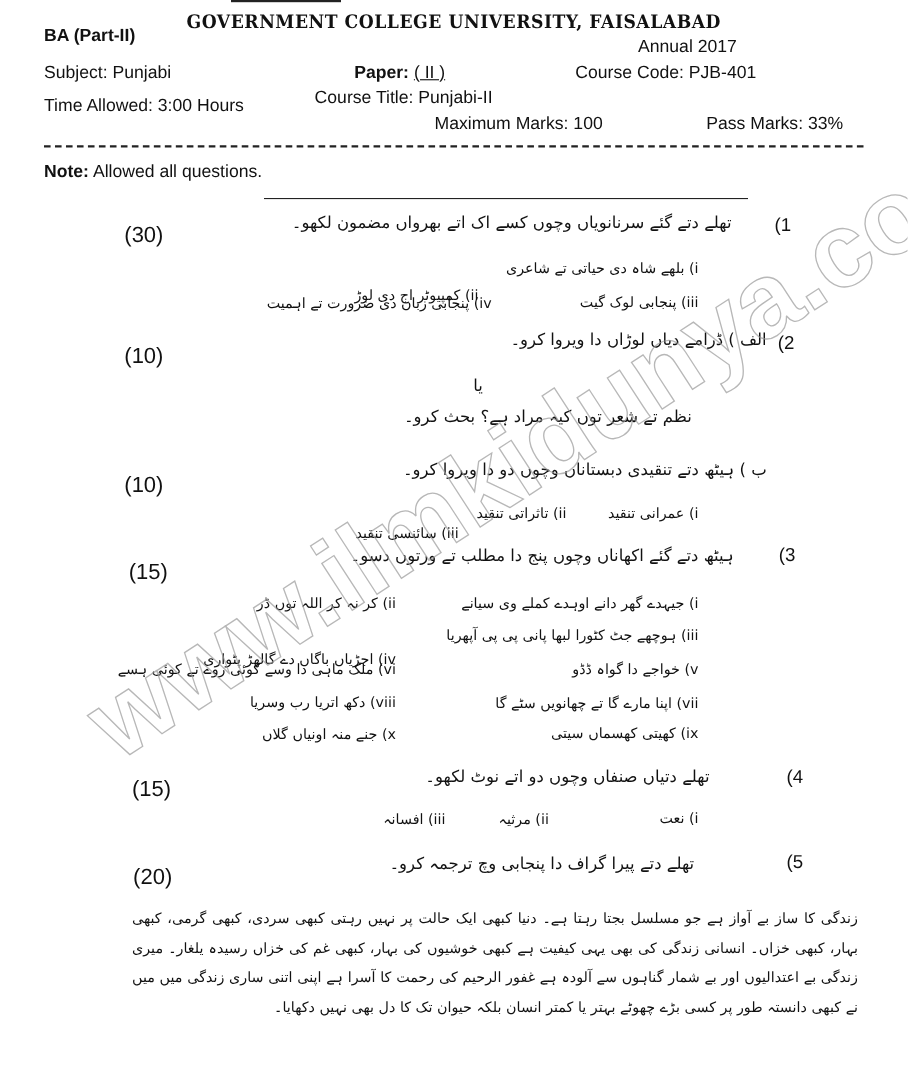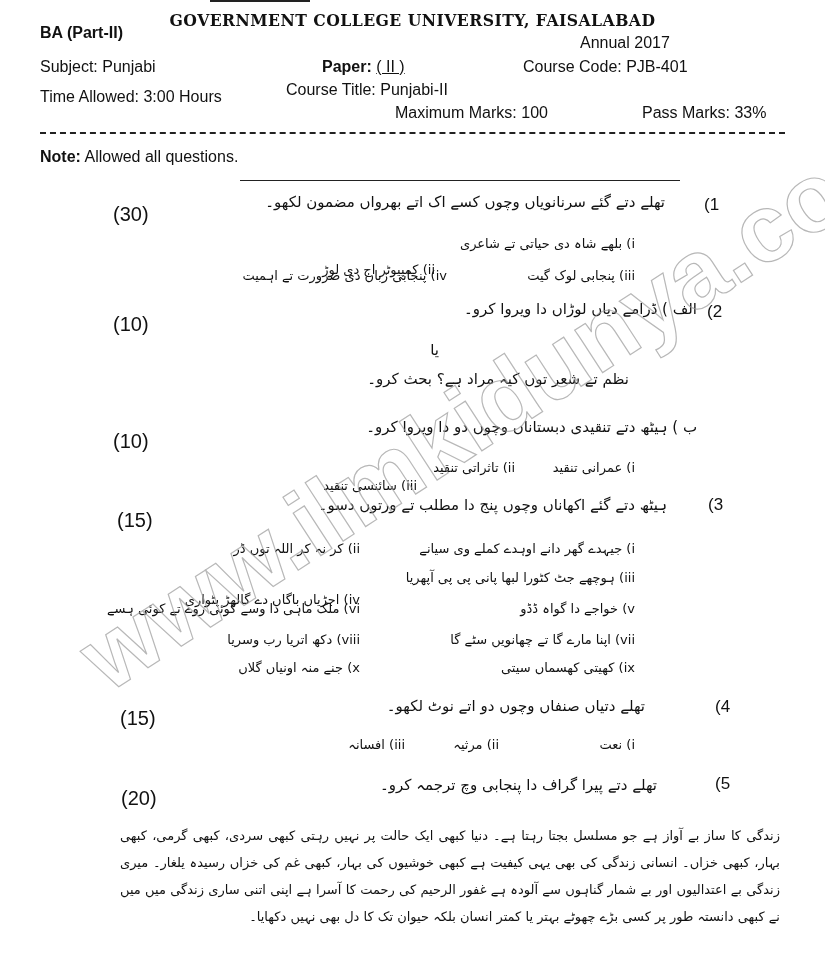--- a/index.html
+++ b/index.html
@@ -85,16 +85,16 @@
 
 <div class="abs marks" style="left:120px; top:707px;">(15)</div>
 <div class="abs qnum" style="left:715px; top:697px;">(4</div>
 <div class="abs ur" style="right:180px; top:697px;">تھلے دتیاں صنفاں وچوں دو اتے نوٹ لکھو۔</div>
 <div class="abs ur ur-s" style="right:190px; top:737px;">i) نعت</div>
 <div class="abs ur ur-s" style="right:326px; top:737px;">ii) مرثیہ</div>
 <div class="abs ur ur-s" style="right:420px; top:737px;text-align:center;">iii) افسانہ</div>
 
 <div class="abs marks" style="left:121px; top:787px;">(20)</div>
 <div class="abs qnum" style="left:715px; top:774px;">(5</div>
-<div class="abs ur" style="right:168px; top:776px;">تھلے دتے پیرا گراف دا پنجابی وچ ترجمہ کرو۔</div>
+<div class="abs ur" style="right:194px; top:776px;">تھلے دتے پیرا گراف دا پنجابی وچ ترجمہ کرو۔</div>
 <div class="para">زندگی کا ساز بے آواز ہے جو مسلسل بجتا رہتا ہے۔ دنیا کبھی ایک حالت پر نہیں رہتی کبھی سردی، کبھی گرمی، کبھی بہار، کبھی خزاں۔ انسانی زندگی کی بھی یہی کیفیت ہے کبھی خوشیوں کی بہار، کبھی غم کی خزاں رسیدہ یلغار۔ میری زندگی بے اعتدالیوں اور بے شمار گناہوں سے آلودہ ہے غفور الرحیم کی رحمت کا آسرا ہے اپنی اتنی ساری زندگی میں میں نے کبھی دانستہ طور پر کسی بڑے چھوٹے بہتر یا کمتر انسان بلکہ حیوان تک کا دل بھی نہیں دکھایا۔</div>
 
 <div class="wm">www.ilmkidunya.com</div>
 
 </body></html>

